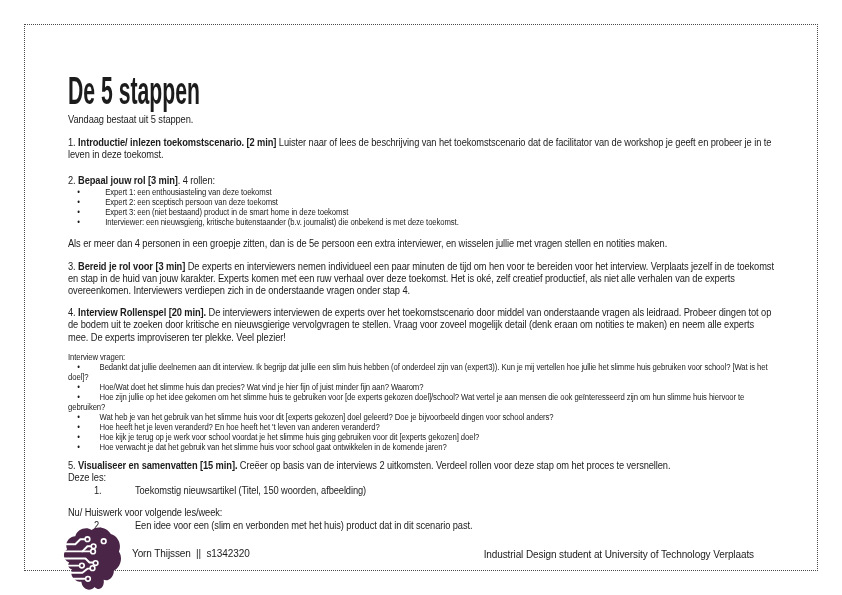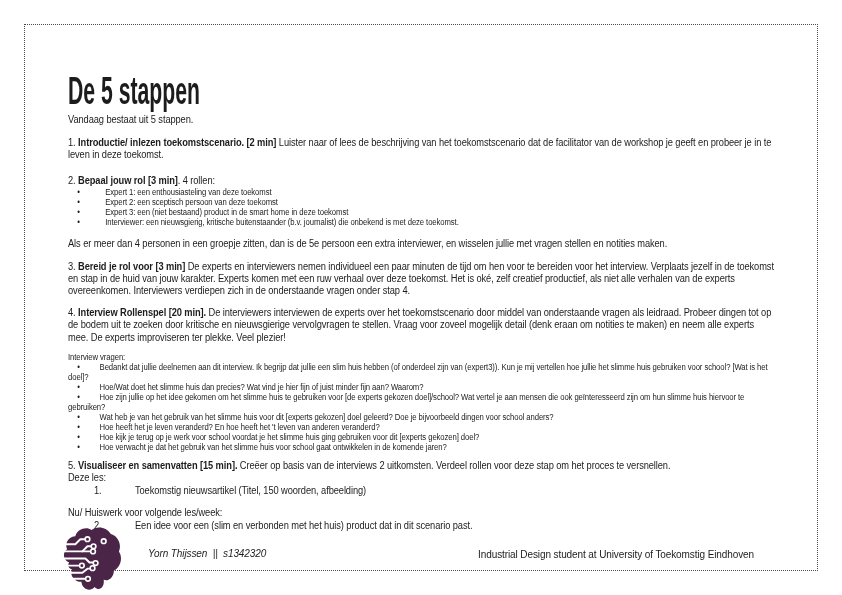--- a/index.html
+++ b/index.html
@@ -35,21 +35,21 @@
   .bullet-item { text-indent:10px; }
   .bullet-item .b { display:inline-block; width:30px; text-indent:0; }
   .q-item { text-indent:10px; }
   .q-item .b { display:inline-block; width:24px; text-indent:0; }
   .num-item { padding-left:28px; font-size:10px; line-height:12.4px; }
   .num-item .nn { display:inline-block; width:44px; }
   .label-line { font-size:10px; line-height:12.4px; }
   .hw-label { margin-top:10px; }
   b { font-weight:bold; }
   .footer-left {
-    position:absolute; left:148px; top:548px; font-size:10px; letter-spacing:-0.1px;font-style:italic;
+    position:absolute; left:132px; top:548px; font-size:10px; letter-spacing:-0.1px;
   }
   .footer-right {
     position:absolute; right:88px; top:549px; font-size:10px; letter-spacing:-0.1px;
   }
   .logo {
     position:absolute; left:59px; top:526px; width:63px; height:67px;
   }
 </style>
 </head>
 <body>
@@ -120,13 +120,13 @@
       <circle cx="22.5" cy="39" r="2.3"></circle>
       <circle cx="33" cy="41.5" r="2.3"></circle>
       <circle cx="28.5" cy="52" r="2.3"></circle>
       <circle cx="44" cy="15" r="2.3"></circle>
     </g>
   </svg>
 </div>
 
 <div class="footer-left"><span>Yorn Thijssen</span>&nbsp; <span>||</span>&nbsp; <span>s1342320</span></div>
 
-<div class="footer-right">Industrial Design student at University of Toekomstig Eindhoven</div>
+<div class="footer-right">Industrial Design student at University of Technology Verplaats</div>
 
 </body></html>

